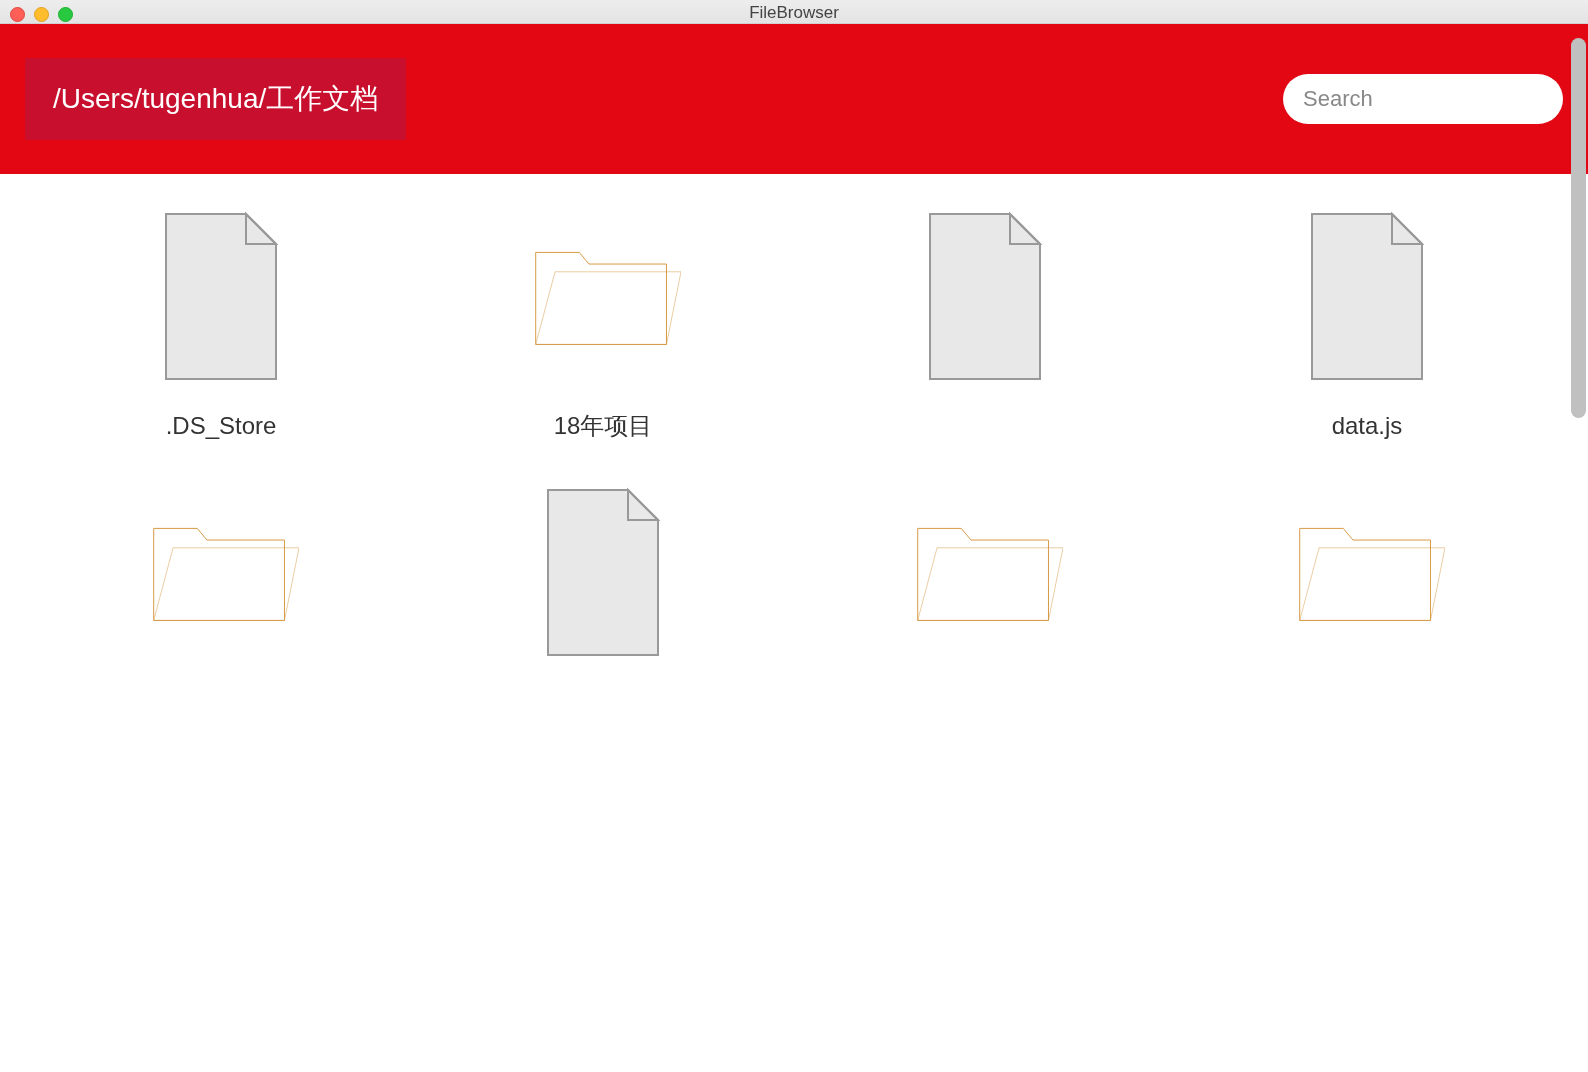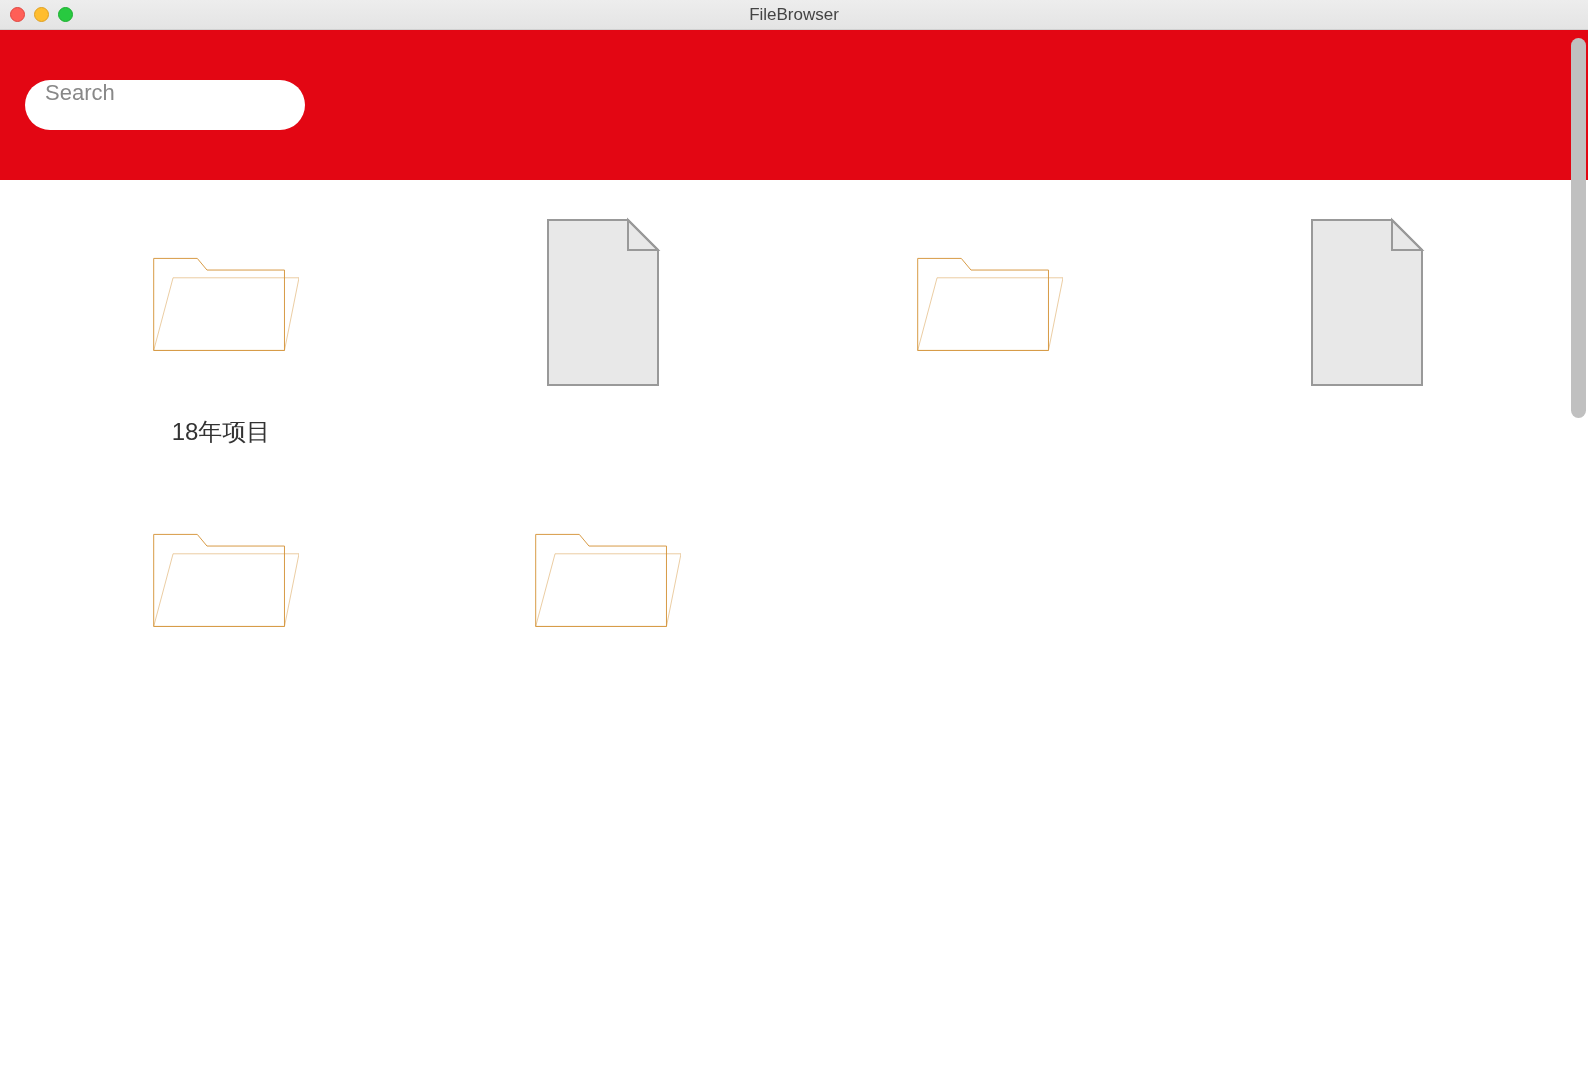--- a/index.html
+++ b/index.html
@@ -8,26 +8,26 @@
       box-sizing: border-box;
       font-family: -apple-system, BlinkMacSystemFont, "Helvetica Neue", Arial, sans-serif;
     }
     body {
       width: 1588px;
       height: 1072px;
       overflow: hidden;
       background: #ffffff;
     }
     .titlebar {
-      height: 30px;
+      height: 24px;
       background: linear-gradient(to bottom, #ededed, #e4e4e4);
       border-bottom: 1px solid #d1d1d1;
       position: relative;
       display: flex;
-      align-items: center;
+      align-items: flex-end;
       justify-content: center;
     }
     .traffic-lights {
       position: absolute;
       left: 10px;
       top: 7px;
       display: flex;
       gap: 9px;
       align-items: center;
     }
@@ -57,21 +57,21 @@
       color: #ffffff;
       font-size: 28px;
       border-radius: 2px;
     }
     .search-box {
       width: 280px;
       height: 50px;
       border-radius: 25px;
       background: #ffffff;
       display: flex;
-      align-items: flex-start;
+      align-items: center;
       padding: 0 20px;
     }
     .search-input {
       border: none;
       outline: none;
       font-size: 22px;
       color: #888;
       width: 100%;
       background: transparent;
     }
@@ -134,43 +134,64 @@
 <div class="titlebar">
   <div class="traffic-lights">
     <div class="tl-dot tl-close"></div>
     <div class="tl-dot tl-min"></div>
     <div class="tl-dot tl-max"></div>
   </div>
   <div class="title">FileBrowser</div>
 </div>
 
 <div class="header">
+  <div class="path-box">
+    <span>/Users/tugenhua/工作文档</span>
+  </div>
   <div class="search-box">
     <input class="search-input" type="text" placeholder="Search" style="">
   </div>
 </div>
 
 <div class="content">
   <div class="grid" id="grid">
       <div class="item">
         <div class="icon-wrap">
+          <svg class="file-svg" viewBox="0 0 120 175">
+    <path d="M 5 5 L 85 5 L 115 35 L 115 170 L 5 170 Z" fill="#e8e8e8" stroke="#999" stroke-width="2"></path>
+    <path d="M 85 5 L 85 35 L 115 35 Z" fill="url(#pageFold)" stroke="#999" stroke-width="2"></path>
+  </svg>
+        </div>
+        <div class="item-label">.DS_Store</div>
+      </div>
+      <div class="item">
+        <div class="icon-wrap">
           <svg class="folder-svg" viewBox="0 0 160 130">
     <path d="M 10 20 L 10 115 L 145 115 L 145 32 L 65 32 L 55 20 Z" fill="url(#folderBack)" stroke="#d69840" stroke-width="1"></path>
     <path d="M 10 115 L 30 40 L 160 40 L 145 115 Z" fill="url(#folderGrad)" stroke="#d69840" stroke-width="0.5"></path>
   </svg>
         </div>
         <div class="item-label">18年项目</div>
       </div>
       <div class="item">
         <div class="icon-wrap">
           <svg class="file-svg" viewBox="0 0 120 175">
     <path d="M 5 5 L 85 5 L 115 35 L 115 170 L 5 170 Z" fill="#e8e8e8" stroke="#999" stroke-width="2"></path>
     <path d="M 85 5 L 85 35 L 115 35 Z" fill="url(#pageFold)" stroke="#999" stroke-width="2"></path>
   </svg>
         </div>
+      </div>
+      <div class="item">
+        <div class="icon-wrap">
+          <svg class="file-svg" viewBox="0 0 120 175">
+    <path d="M 5 5 L 85 5 L 115 35 L 115 170 L 5 170 Z" fill="#e8e8e8" stroke="#999" stroke-width="2"></path>
+    <path d="M 85 5 L 85 35 L 115 35 Z" fill="url(#pageFold)" stroke="#999" stroke-width="2"></path>
+  </svg>
+        </div>
+        <div class="item-label">data.js</div>
       </div>
       <div class="item">
         <div class="icon-wrap">
           <svg class="folder-svg" viewBox="0 0 160 130">
     <path d="M 10 20 L 10 115 L 145 115 L 145 32 L 65 32 L 55 20 Z" fill="url(#folderBack)" stroke="#d69840" stroke-width="1"></path>
     <path d="M 10 115 L 30 40 L 160 40 L 145 115 Z" fill="url(#folderGrad)" stroke="#d69840" stroke-width="0.5"></path>
   </svg>
         </div>
         <div class="item-label"></div>
       </div>

